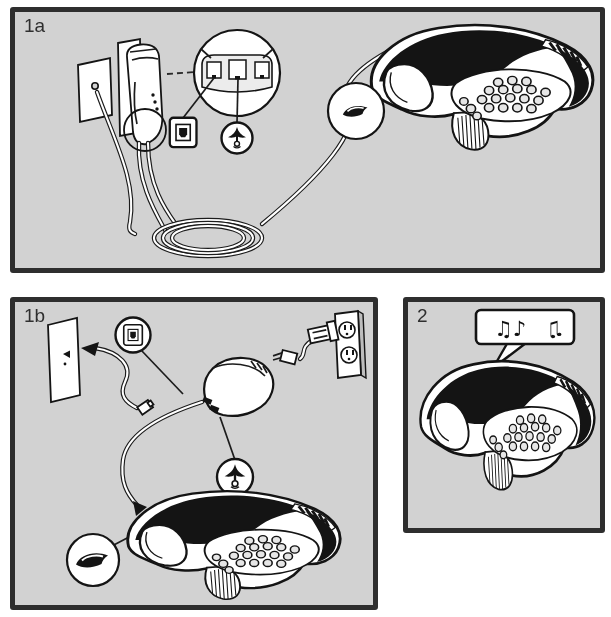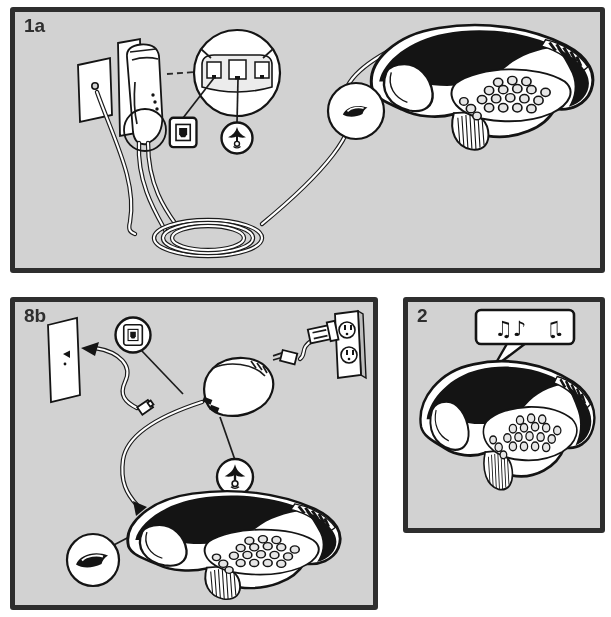--- a/index.html
+++ b/index.html
@@ -2,21 +2,21 @@
 <html><head>
 <meta charset="utf-8">
 <style>
   html,body{margin:0;padding:0;background:#ffffff;}
   #stage{position:relative;width:611px;height:617px;background:#ffffff;overflow:hidden;
          font-family:"Liberation Sans",sans-serif;}
   .panel{position:absolute;background:#d2d2d2;border:5px solid #2e2e2e;border-radius:3px;box-sizing:border-box;}
   #panel-1a{left:10px;top:7px;width:595px;height:266px;}
   #panel-1b{left:10px;top:297px;width:368px;height:313px;}
   #panel-2{left:403px;top:297px;width:202px;height:236px;}
-  .plabel{position:absolute;left:9px;top:3px;font-weight:bold;font-size:19px;color:#2f2f2f;z-index:5;}
+  .plabel{position:absolute;left:9px;top:3px;font-weight:normal;font-size:19px;color:#2f2f2f;z-index:5;}
   svg.art{position:absolute;left:0;top:0;width:100%;height:100%;display:block;}
   .cu{fill:none;stroke:#1c1c1c;stroke-width:4.4;stroke-linecap:round;}
   .co{fill:none;stroke:#ffffff;stroke-width:2.1;stroke-linecap:round;}
   .ln{fill:none;stroke:#1c1c1c;stroke-width:1.7;}
   .outl{fill:#ffffff;stroke:#141414;stroke-width:1.8;}
   .dash{fill:none;stroke:#2a2a2a;stroke-width:1.8;stroke-dasharray:6 4;}
   .notes{font-family:"DejaVu Sans","Liberation Sans",sans-serif;font-weight:bold;font-size:21px;fill:#111;}
 </style>
 </head>
 <body>
@@ -166,21 +166,21 @@
       <g>
         <circle cx="341" cy="99" r="28" fill="#fff" stroke="#141414" stroke-width="2.2"></circle>
         <g transform="translate(324,89) scale(0.77)">
             <use href="#swooshicon"></use>
           </g>
       </g>
     </svg>
   </div>
 
   <div class="panel" id="panel-1b">
-    <div class="plabel">8b</div>
+    <div class="plabel">1b</div>
     <svg class="art" viewBox="0 0 358 303">
 
       <g>
         <polygon class="outl" points="33,23 62,16 65,93 36,100"></polygon>
         <polygon points="48,52 55,48.5 55,56" fill="#141414"></polygon>
         <circle cx="50" cy="62" r="1.4" fill="#141414"></circle>
       </g>
 
       <g>
         <path class="cu" d="M80,46 C105,50 118,64 110,80 C104,93 110,100 122,106"></path>

